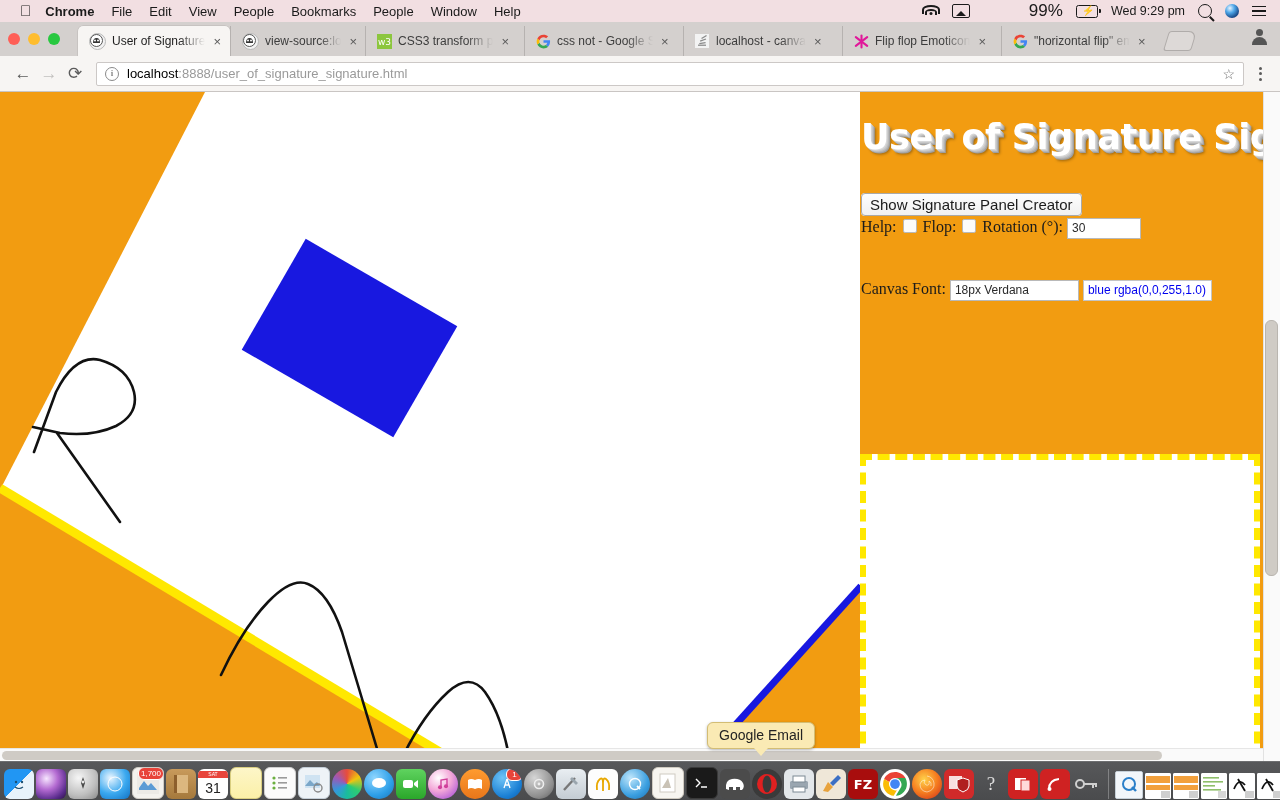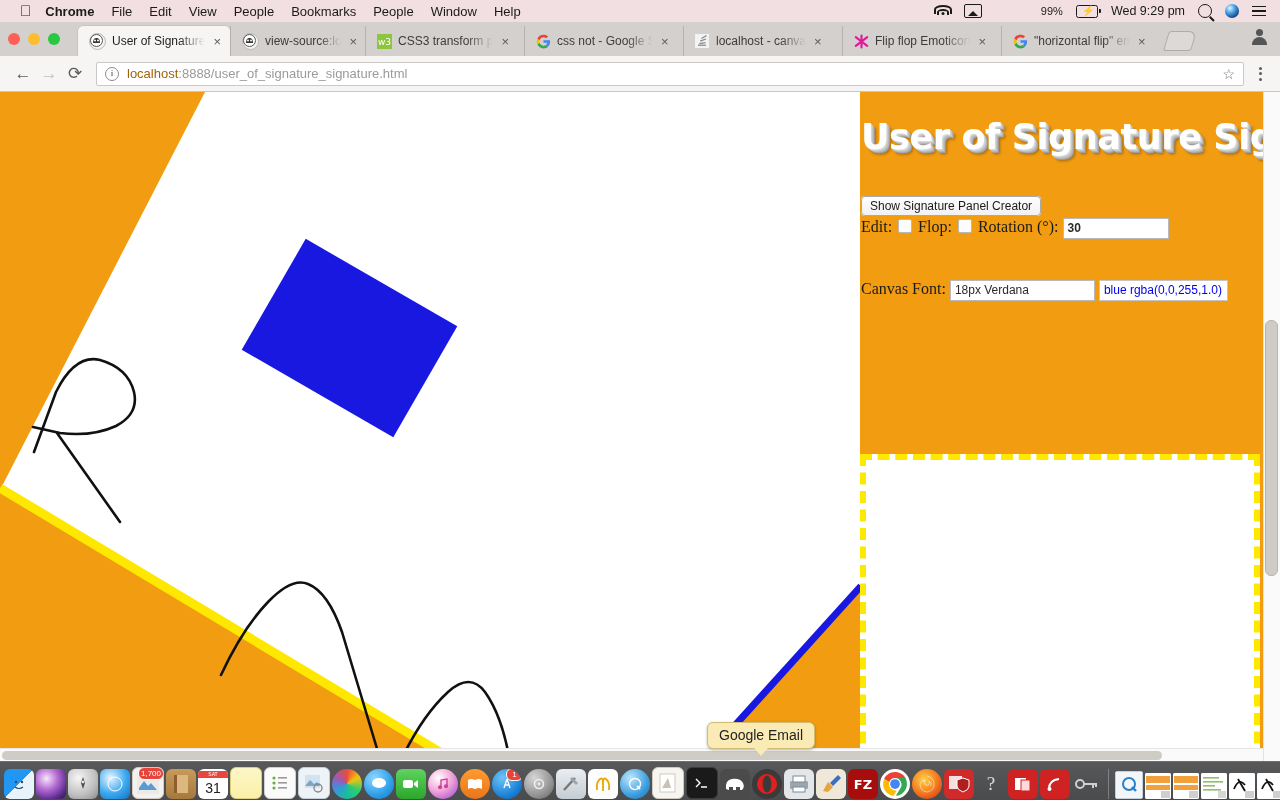--- a/index.html
+++ b/index.html
@@ -81,21 +81,21 @@
   .toolbar{position:relative;height:36px;background:#f7f5f3;border-bottom:1px solid #c9c5c3;
     display:flex;align-items:center;padding:0 10px;box-sizing:border-box;}
   .navbtn{width:26px;height:26px;display:flex;align-items:center;justify-content:center;
     font-size:17px;color:#5b5b5b;}
   .navbtn.dim{color:#c2c0be;}
   .omnibox{flex:1;height:24px;margin-left:8px;background:#fff;border:1px solid #ccc8c6;border-radius:2px;
     display:flex;align-items:center;padding:0 8px;box-sizing:border-box;font-size:13px;}
   .info-ic{width:12px;height:12px;border-radius:50%;border:1.3px solid #8a8a8a;color:#8a8a8a;
     font-size:9px;line-height:11px;text-align:center;margin-right:8px;flex:0 0 12px;font-family:"Liberation Serif",serif;font-weight:bold;}
   .url{color:#9a9a9a;white-space:nowrap;}
-  .url b{color:#a16207;font-weight:normal;}
+  .url b{color:#000000;font-weight:normal;}
   .star{margin-left:auto;color:#6e6e6e;font-size:14px;padding-left:8px;}
   .kebab{width:20px;display:flex;flex-direction:column;align-items:center;gap:2.5px;margin-left:6px;}
   .kebab i{width:3px;height:3px;background:#5b5b5b;border-radius:50%;display:block;}
 
   
   .viewport{position:relative;width:1280px;height:670px;overflow:hidden;background:#f29c11;}
   .page{position:absolute;left:0;top:0;width:1264px;height:670px;overflow:hidden;background:#f29c11;}
   .wband{position:absolute;left:0;top:0;width:1264px;height:670px;}
   .canvasmain{position:absolute;left:0;top:0;}
 
@@ -104,34 +104,34 @@
   .bigtitle{
     font-family:"DejaVu Sans", sans-serif;
     font-weight:bold;font-size:35px;letter-spacing:-0.4px;
     color:#ffffff;margin:28px 0 0 0;line-height:1;white-space:nowrap;
     text-shadow:
       1px 1px 0 #d8d8d8, 2px 2px 0 #c8c8c8, 3px 3px 0 #b5b5b5,
       4px 4px 0 #9e9e9e, 5px 5px 3px rgba(0,0,0,.35);
   }
   .panel .row{margin-top:0;font-family:"Liberation Serif",serif;font-size:16px;color:#1b1b1b;}
   .btn-show{
-    font-family:"Liberation Sans",sans-serif;font-size:12px;color:#1b1b1b;
+    font-family:"Liberation Sans",sans-serif;font-size:15px;color:#1b1b1b;
     background:linear-gradient(#fdfdfd,#f1f1f1);
     border:1px solid #a9a9a9;border-radius:4px;padding:2px 8px;line-height:15px;
   }
   .cb{width:12px;height:12px;border:1px solid #b9b9b9;background:#fcfcfc;border-radius:2px;
     display:inline-block;vertical-align:-1px;margin:0 2px;}
   .tfield{
     font-family:"Liberation Sans",sans-serif;font-size:12px;color:#2a2a2a;
     background:#fff;border:1px solid #b9b9b9;box-sizing:border-box;
     padding:2px 4px;display:inline-block;vertical-align:middle;line-height:15px;
   }
-  .tfield.rot{width:106px;font-weight:bold;}
+  .tfield.rot{width:74px;}
   .tfield.email{width:135px;border:2px solid #6ea0d8;background:#fff;height:20px;}
-  .tfield.font{width:145px;}
+  .tfield.font{width:129px;}
   .tfield.color{width:129px;color:#0000ee;border:1px solid #c4c4c4;}
   .selbox{
     position:absolute;left:861px;top:290px;width:403px;height:18px;box-sizing:border-box;
     background:#fff;border:1px solid #b0b0b0;border-radius:3px;
     font-family:"Liberation Sans",sans-serif;font-size:12px;color:#2a2a2a;
     padding:1px 6px;line-height:15px;
   }
   .sigcanvas{
     position:absolute;left:860px;top:362px;width:400px;height:308px;
     background:#ffffff;border:6px dashed #ffe800;box-sizing:border-box;
@@ -185,21 +185,21 @@
     <span class="mi">People</span>
     <span class="mi">Window</span>
     <span class="mi">Help</span>
     <span class="right">
       <span class="wifi-ic">
           <i></i>
           <i></i>
           <i></i>
         </span>
       <span class="airplay-ic"></span>
-      <span class="mi" style="font-size:11px;margin-left:46px;">99%</span>
+      <span class="mi" style="font-size:17px;margin-left:46px;">99%</span>
       <span class="batt">
           <span class="bolt">⚡</span>
         </span>
       <span class="mi" style="font-size:12.5px;">Wed 9:29 pm</span>
       <span class="srch-ic"></span>
       <span class="siri-ic"></span>
       <span class="list-ic">
           <i></i>
           <i></i>
           <i></i>
@@ -362,21 +362,21 @@
         </svg>
 
         <div class="panel">
           <h1 class="bigtitle">User of Signature Signature</h1>
 
           <div class="row" style="margin-top:41px;">
             <span class="btn-show">Show Signature Panel Creator</span>
           </div>
 
           <div class="row" style="margin-top:4px;white-space:nowrap;">
-            <span>Edit:</span>
+            <span>Help:</span>
             <span class="cb"></span>
             <span>Flop:</span>
             <span class="cb"></span>
             <span>Rotation (°):</span>
             <span class="tfield rot">30</span>
           </div>
 
 
           <div class="row" style="margin-top:41px;white-space:nowrap;">
             <span>Canvas Font:</span>

